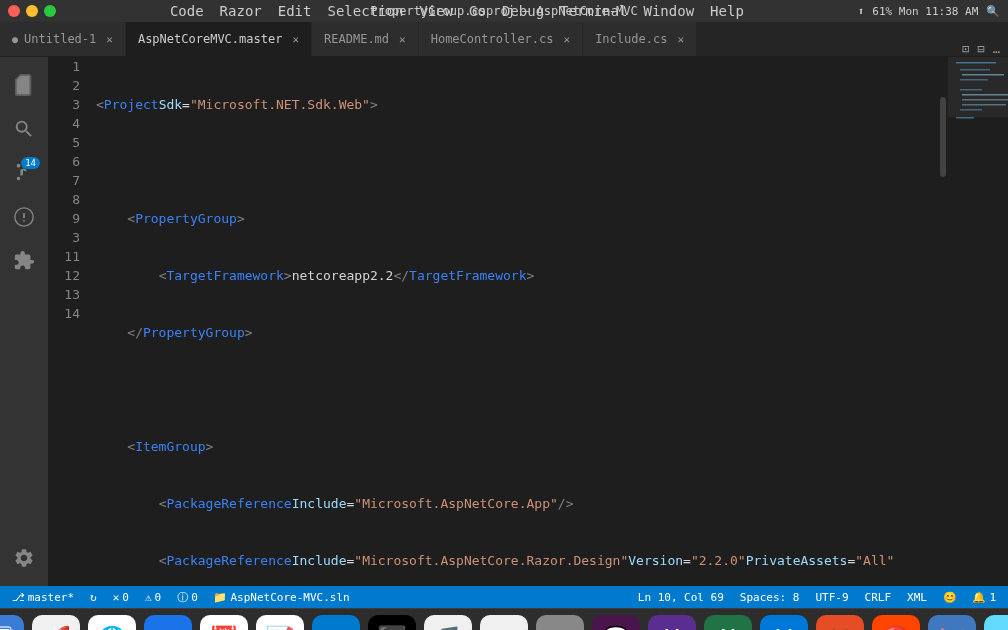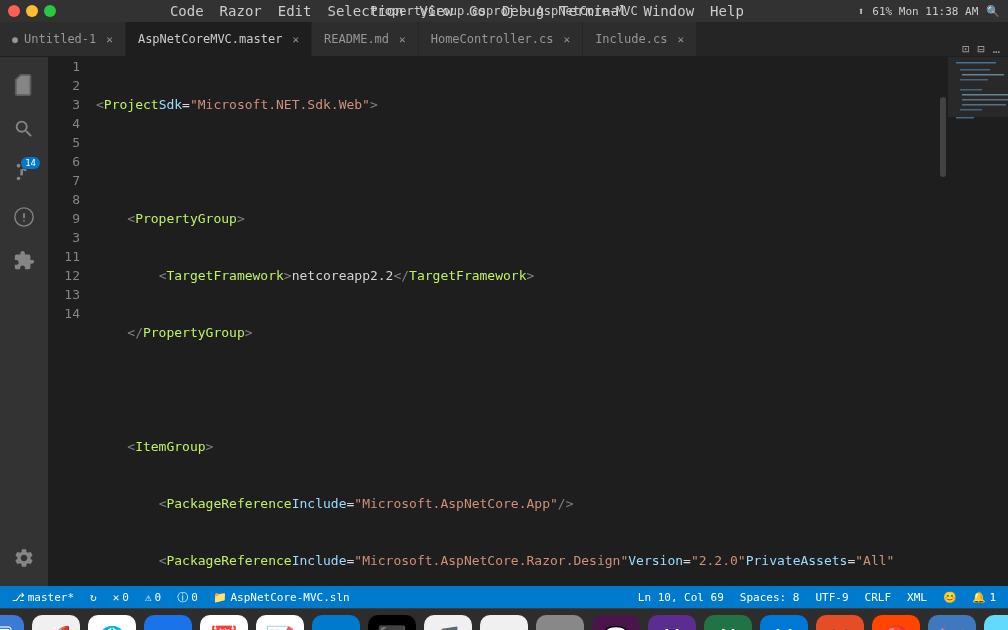--- a/index.html
+++ b/index.html
@@ -183,21 +183,21 @@
       padding: 0 8px;
       overflow-x: auto;
       font-size: 13px;
       line-height: 19px;
       white-space: pre;
     }
 
     .line { display: flex; align-items: center; height: 19px; }
 
     
-    .xml-tag { color: #bef264; }
+    .xml-tag { color: #3b82f6; }
     .xml-bracket { color: #808080; }
     .xml-attr { color: #9cdcfe; }
     .xml-value { color: #ce9178; }
     .xml-text { color: #d4d4d4; }
 
     
     .minimap {
       width: 60px;
       background: #1e1e1e;
       overflow: hidden;

